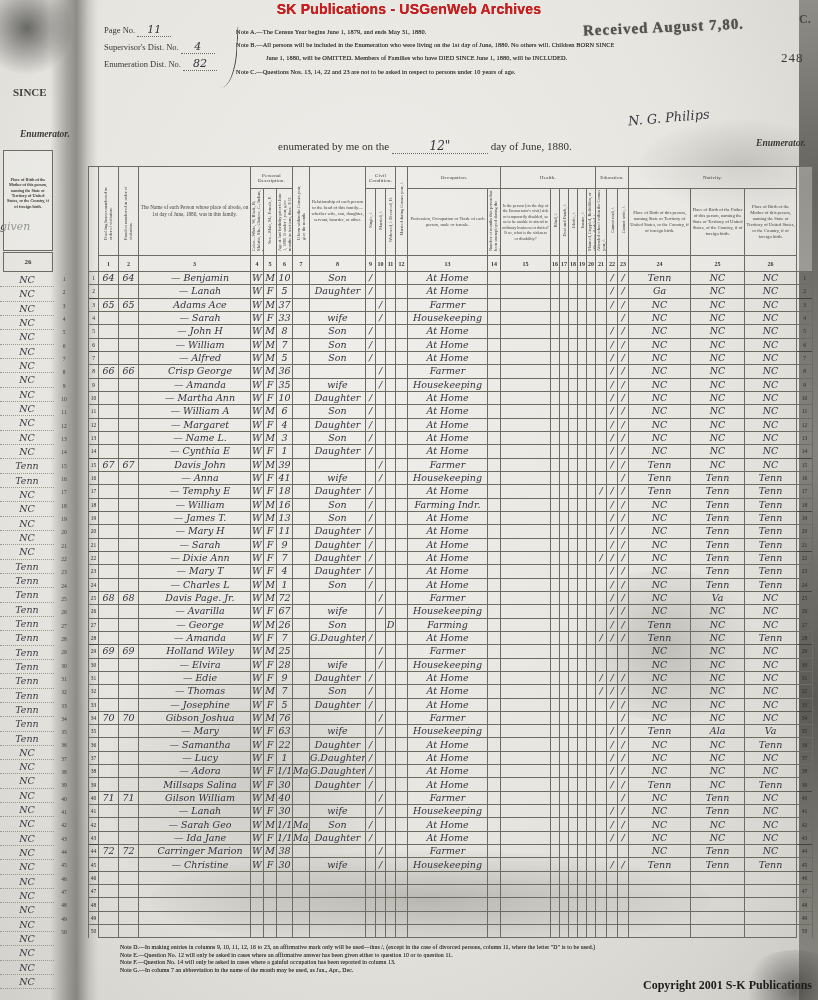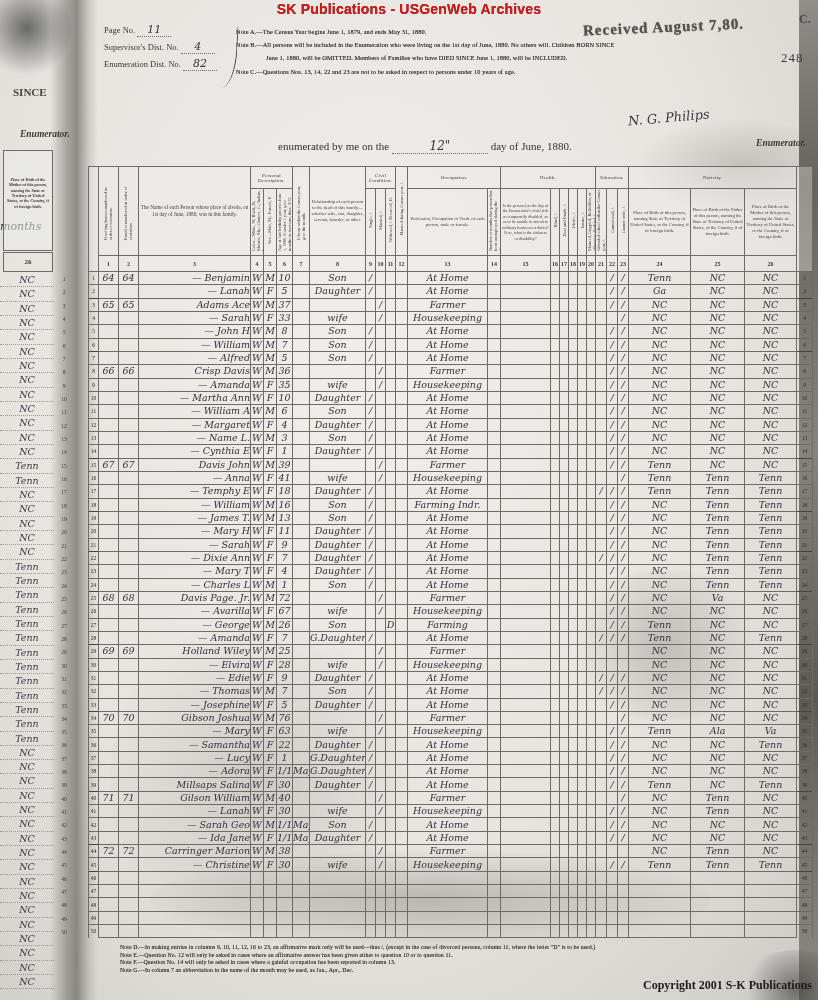--- a/index.html
+++ b/index.html
@@ -68,21 +68,21 @@
   th.grp{font-size:5px;color:#3d3b35;font-weight:bold;letter-spacing:.2px;height:22px;}
   .vt{writing-mode:vertical-rl;transform:rotate(180deg);font-size:4.4px;line-height:1.15;color:#45433c;
     max-height:62px;display:inline-block;text-align:left;}
   .hsm{font-size:4.6px;color:#45433c;line-height:1.3;padding:1px;text-align:center;}
   tr.subhead th{height:66px;vertical-align:middle;}
   th.nob, td.nob{border:0;background:transparent;}
   tr.colnums th{height:16px;font-size:6px;font-weight:bold;color:#3a3833;}
   tbody td{height:13.34px;border-top:none;border-bottom:1px dotted #97938a;
     font-family:"DejaVu Serif",serif;font-style:italic;font-size:9.5px;color:#33323b;
     white-space:nowrap;text-align:center;line-height:12px;}
-  tbody td.tl{text-align:right;padding-left:11px;}
+  tbody td.tl{text-align:center;padding-left:11px;}
   tbody td.num{font-family:"Liberation Serif",serif;font-style:normal;font-size:5.5px;color:#2e2c28;border-bottom:0;}
   tbody tr.head td{border-top:1.5px solid #45433c;}
 
   .botnotes{left:120px;top:944px;width:690px;font-size:5.8px;color:#4a483f;line-height:7.6px;
     text-shadow:0 0 .5px #4a483f;letter-spacing:.1px;}
   .copyright{left:620px;top:978px;width:192px;text-align:right;font-size:12px;font-weight:bold;color:#1d1c1a;}
 </style>
 </head>
 <body>
 
@@ -120,21 +120,21 @@
   <div class="abs enumline">
     <span>enumerated by me on the</span>
     <span class="fill hw" style="width:96px;">12"</span>
     <span>day of June, 1880.</span>
   </div>
   <div class="abs signature hw">N. G. Philips</div>
   <div class="abs enum-right">Enumerator.</div>
 
   <div class="abs since">SINCE</div>
   <div class="abs enum-left">Enumerator.</div>
-  <div class="abs scriptfrag hw">months</div>
+  <div class="abs scriptfrag hw">given</div>
   <div class="abs lbox">Place of Birth of the Mother of this person, naming the State or Territory of United States, or the Country, if of foreign birth.</div>
   <div class="abs lcolno">26</div>
   <div class="abs lvals" id="lvals">
       <div>NC</div>
       <div>NC</div>
       <div>NC</div>
       <div>NC</div>
       <div>NC</div>
       <div>NC</div>
       <div>NC</div>
@@ -556,21 +556,21 @@
           <td>/</td>
           <td>NC</td>
           <td>NC</td>
           <td>NC</td>
           <td class="num nob">7</td>
         </tr>
         <tr>
           <td class="num nob">8</td>
           <td>66</td>
           <td>66</td>
-          <td class="tl">Crisp Davis</td>
+          <td class="tl">Crisp George</td>
           <td>W</td>
           <td>M</td>
           <td>36</td>
           <td></td>
           <td></td>
           <td></td>
           <td>/</td>
           <td></td>
           <td></td>
           <td>Farmer</td>

